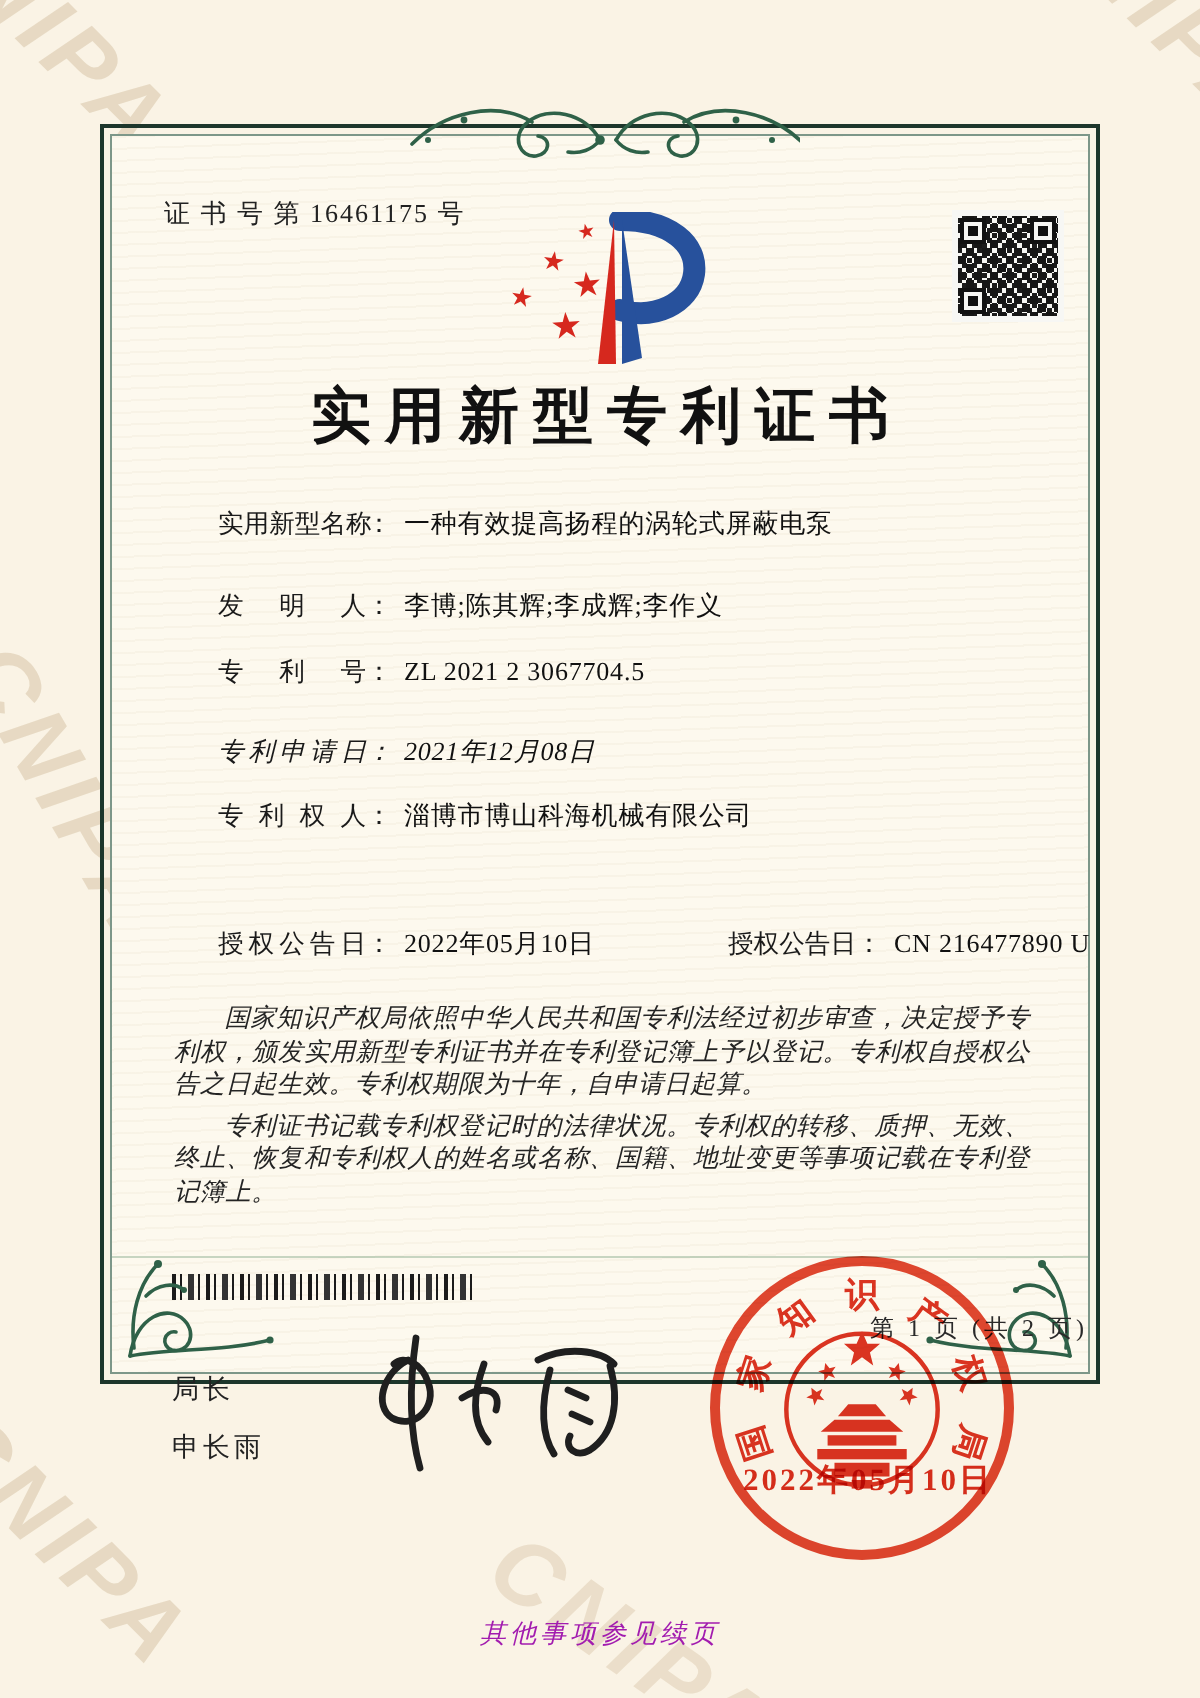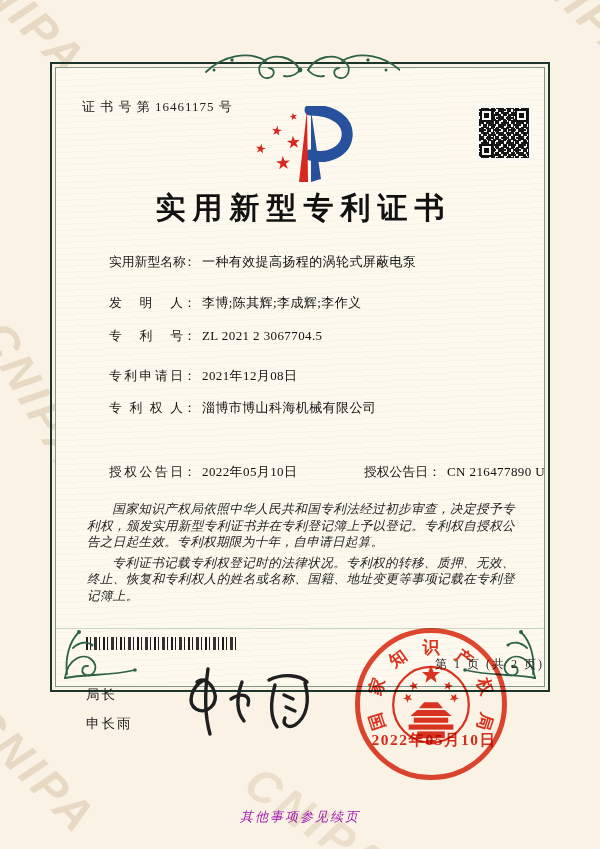--- a/index.html
+++ b/index.html
@@ -55,21 +55,21 @@
     font-size:30px;font-weight:bold;letter-spacing:7px;text-indent:7px;color:#111;
   }
   
   .frow{position:absolute;left:28px;right:20px;font-size:13px;white-space:nowrap;margin-left:25px;}
   .flabel{
     display:inline-block;width:74px;vertical-align:baseline;
     text-align:justify;text-align-last:justify;font-size:12.8px;color:#1a1a1a;
   }
   .fcolon{display:inline-block;margin-right:6px;}
   .fvalue{letter-spacing:.4px;color:#111;}
-  .r0{top:185px;} .r1{top:226px;} .r2{top:259px;} .r3{top:299px;}
+  .r0{top:185px;} .r1{top:226px;} .r2{top:259px;} .r3{top:299px;font-style:italic;}
   .r4{top:331px;} .r5{top:363px;} .r6{top:395px;}
   .pair2{position:absolute;left:255px;top:0;}
   .pair2 .flabel{width:auto;text-align-last:auto;}
   
   .paras{position:absolute;left:27px;right:25px;top:429px;}
   .paras p{
     margin:4px;text-indent:2em;font-size:12.6px;line-height:16.6px;
     font-style:italic;color:#242424;letter-spacing:.3px;text-align:justify;
   }
   

